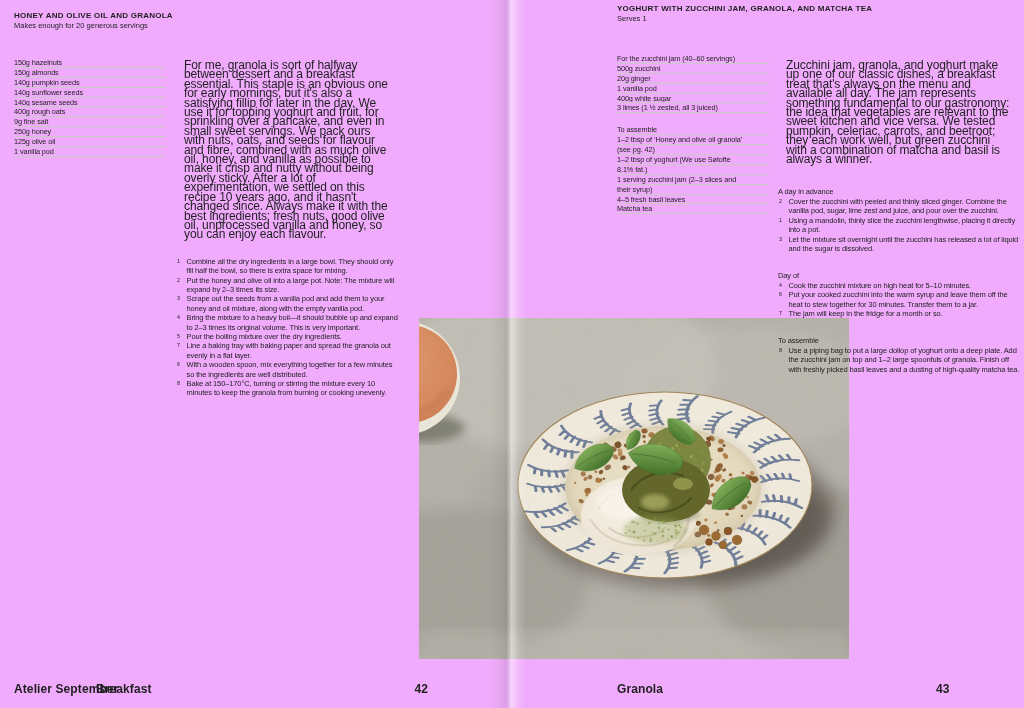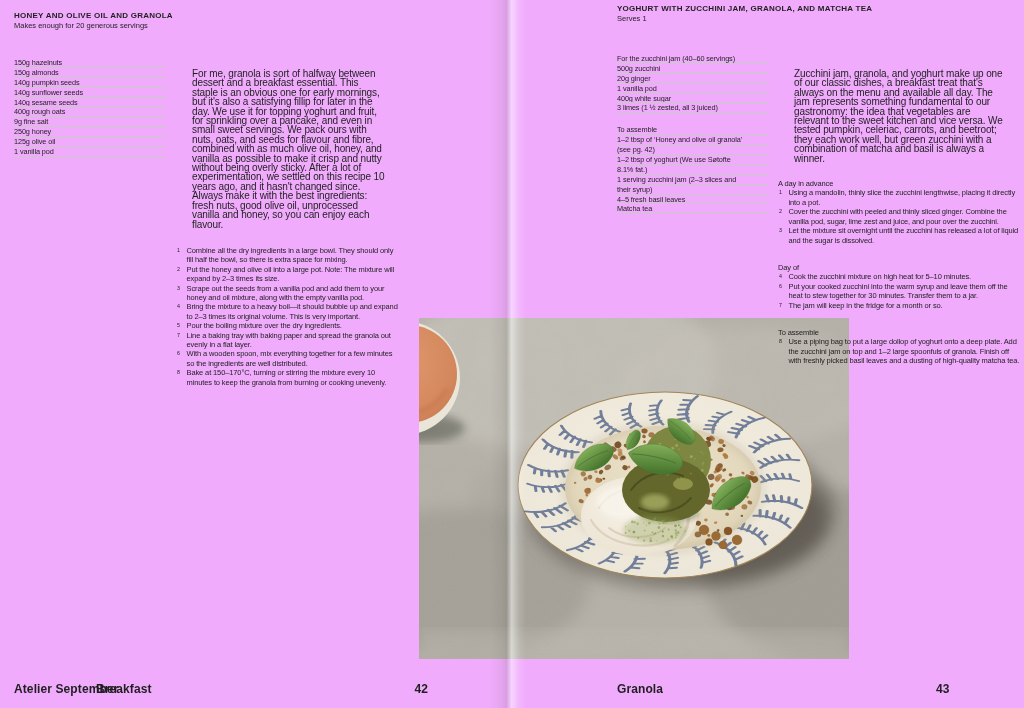--- a/index.html
+++ b/index.html
@@ -20,27 +20,27 @@
   
   .ing-col{width:152px;}
   .ing-line{
     font-size:7.3px;line-height:9.2px;height:9.9px;box-sizing:border-box;
     border-bottom:1px solid #c9c9c6;white-space:nowrap;overflow:hidden;
     letter-spacing:-0.1px;
   }
   .ing-gap{margin-top:12px;}
 
   
-  .para{font-size:10px;line-height:9.4px;letter-spacing:-0.12px;margin:16px;}
+  .para{font-size:12px;line-height:9.4px;letter-spacing:-0.12px;margin:8px;}
   .steps{list-style:none;margin:0;padding:0;}
   .steps li{position:relative;padding-left:10.5px;font-size:7.5px;line-height:9.4px;letter-spacing:-0.12px;}
   .step-num{position:absolute;left:1px;top:0;font-size:5.3px;line-height:9px;vertical-align:top;}
   .steps-main{margin-top:17px;}
   .sec-head{font-size:7.5px;line-height:9.4px;letter-spacing:-0.12px;font-weight:normal;margin:18px 0 0;}
-  .sec-head.first{margin-top:16px;}
+  .sec-head.first{margin-top:23px;}
 
   
   .lp-header{left:14px;top:11px;width:390px;}
   .lp-ingredients{left:14px;top:58px;}
   .lp-body{left:176px;top:53px;width:225px;}
   .rp-header{left:617px;top:4px;width:400px;}
   .rp-ingredients{left:617px;top:54px;}
   .rp-body{left:778px;top:53px;width:244px;z-index:2;}
 
   
@@ -142,23 +142,23 @@
         </div>
     </div>
   </div>
 
   <div class="blk rp-body">
     <p class="para">Zucchini jam, granola, and yoghurt make up one of our classic dishes, a breakfast treat that's always on the menu and available all day. The jam represents something fundamental to our gastronomy: the idea that vegetables are relevant to the sweet kitchen and vice versa. We tested pumpkin, celeriac, carrots, and beetroot; they each work well, but green zucchini with a combination of matcha and basil is always a winner.</p>
 
     <h3 class="sec-head first">A day in advance</h3>
     <ol class="steps">
 
+        <li><sup class="step-num">2</sup><span>Cover the zucchini with peeled and thinly sliced ginger. Combine the vanilla pod, sugar, lime zest and juice, and pour over the zucchini.</span></li>
+
         <li><sup class="step-num">1</sup><span>Using a mandolin, thinly slice the zucchini lengthwise, placing it directly into a pot.</span></li>
-
-        <li><sup class="step-num">2</sup><span>Cover the zucchini with peeled and thinly sliced ginger. Combine the vanilla pod, sugar, lime zest and juice, and pour over the zucchini.</span></li>
 
         <li><sup class="step-num">3</sup><span>Let the mixture sit overnight until the zucchini has released a lot of liquid and the sugar is dissolved.</span></li>
       </ol>
 
     <h3 class="sec-head">Day of</h3>
     <ol class="steps">
 
         <li><sup class="step-num">4</sup><span>Cook the zucchini mixture on high heat for 5–10 minutes.</span></li>
 
 

